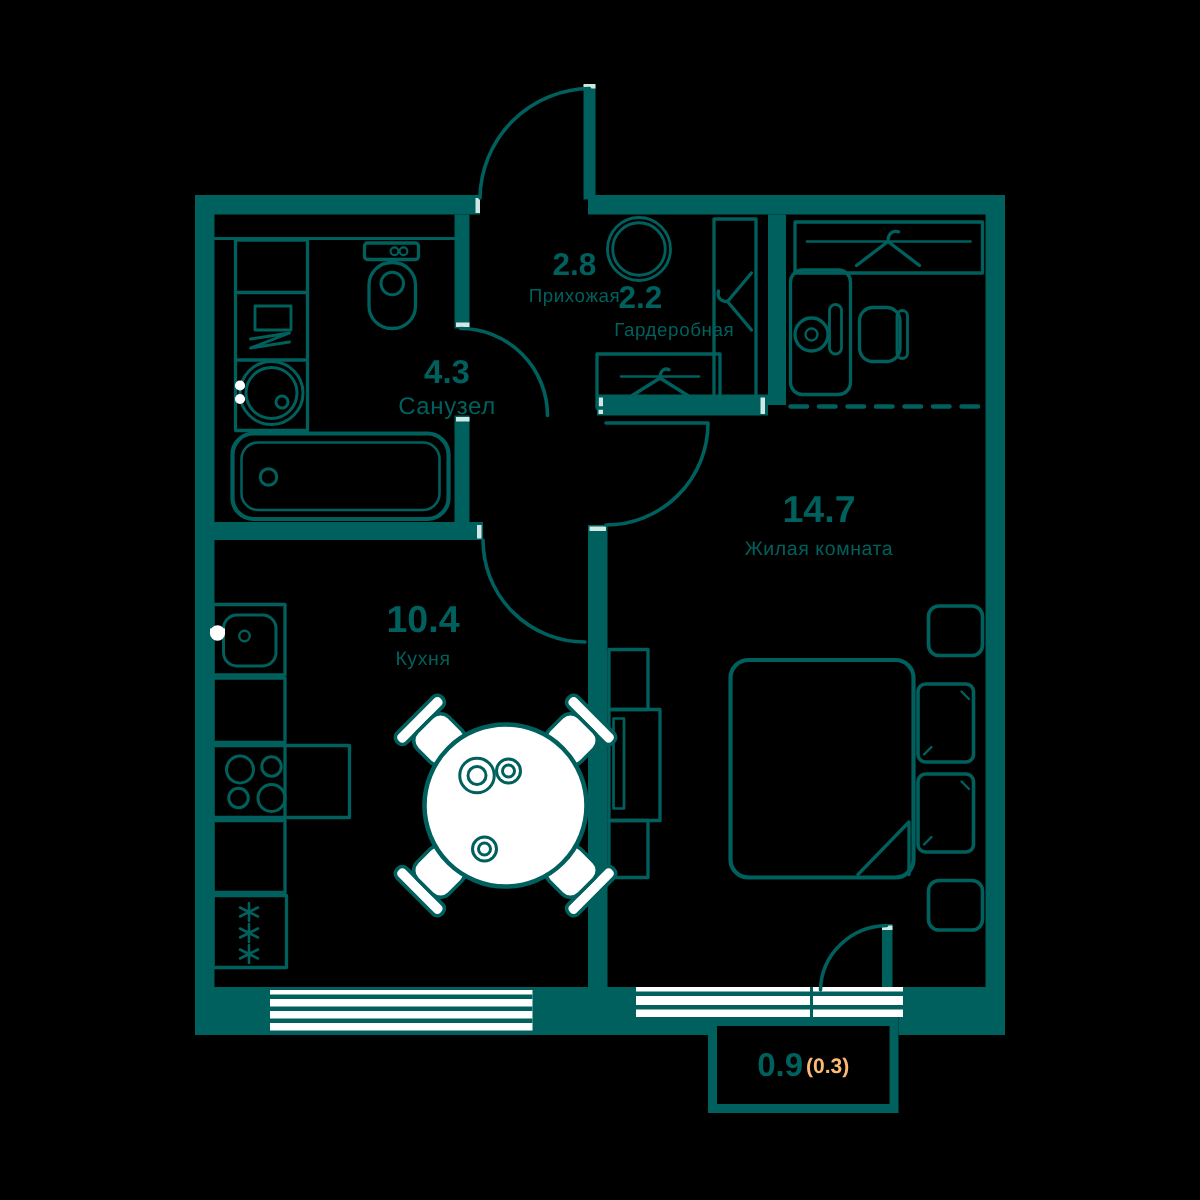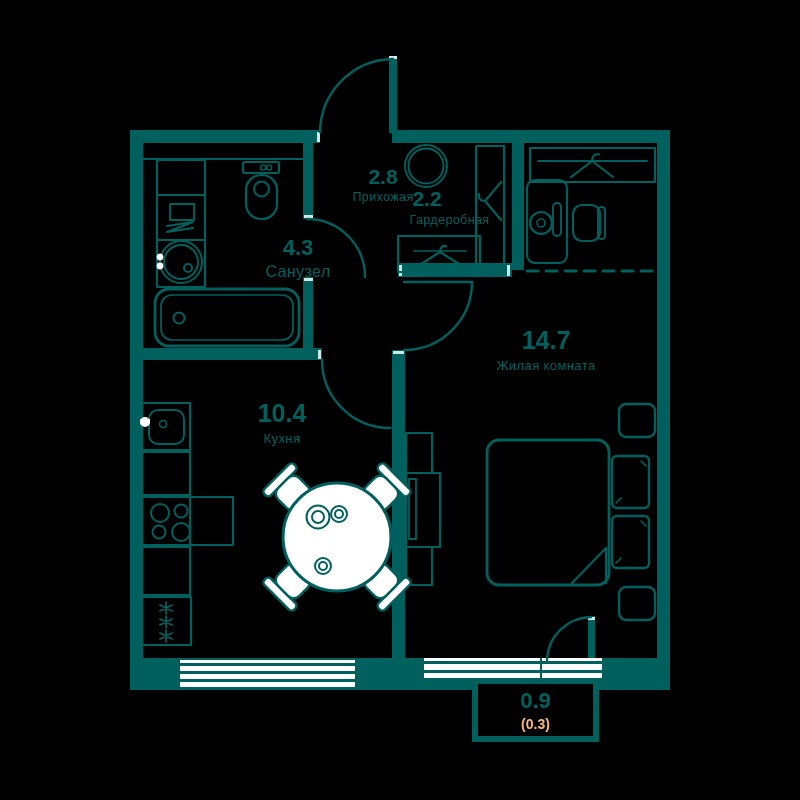--- a/index.html
+++ b/index.html
@@ -8,21 +8,21 @@
   .wall{position:absolute;background:#00605D;}
   .cap{position:absolute;background:#cfe8e6;}
   .white{position:absolute;background:#ffffff;}
   .wline{position:absolute;background:#00605D;}
   .layer{position:absolute;left:0;top:0;}
   .label{position:absolute;transform:translateX(-50%);text-align:center;color:#00605D;line-height:1;}
   .area-num{font-weight:bold;}
   .room-name{font-weight:normal;letter-spacing:0.4px;}
   .balcony-box{position:absolute;left:472px;top:678px;width:127px;height:64px;
     border:6px solid #00605D;background:#000;box-sizing:border-box;
-    display:flex;flex-direction:column;align-items:center;justify-content:center;gap:2px;}
+    display:flex;flex-direction:row;align-items:center;justify-content:center;gap:2px;}
   .balcony-box .area-num{font-size:22px;color:#00605D;}
   .balcony-box .area-sub{font-size:14px;font-weight:bold;color:#fdba74;}
 </style>
 </head>
 <body>
 
 <div class="plan">
 
   <div class="wall" style="left:130px;top:130px;width:13px;height:560px;"></div>
   <div class="wall" style="left:130px;top:130px;width:190px;height:13px;"></div>

